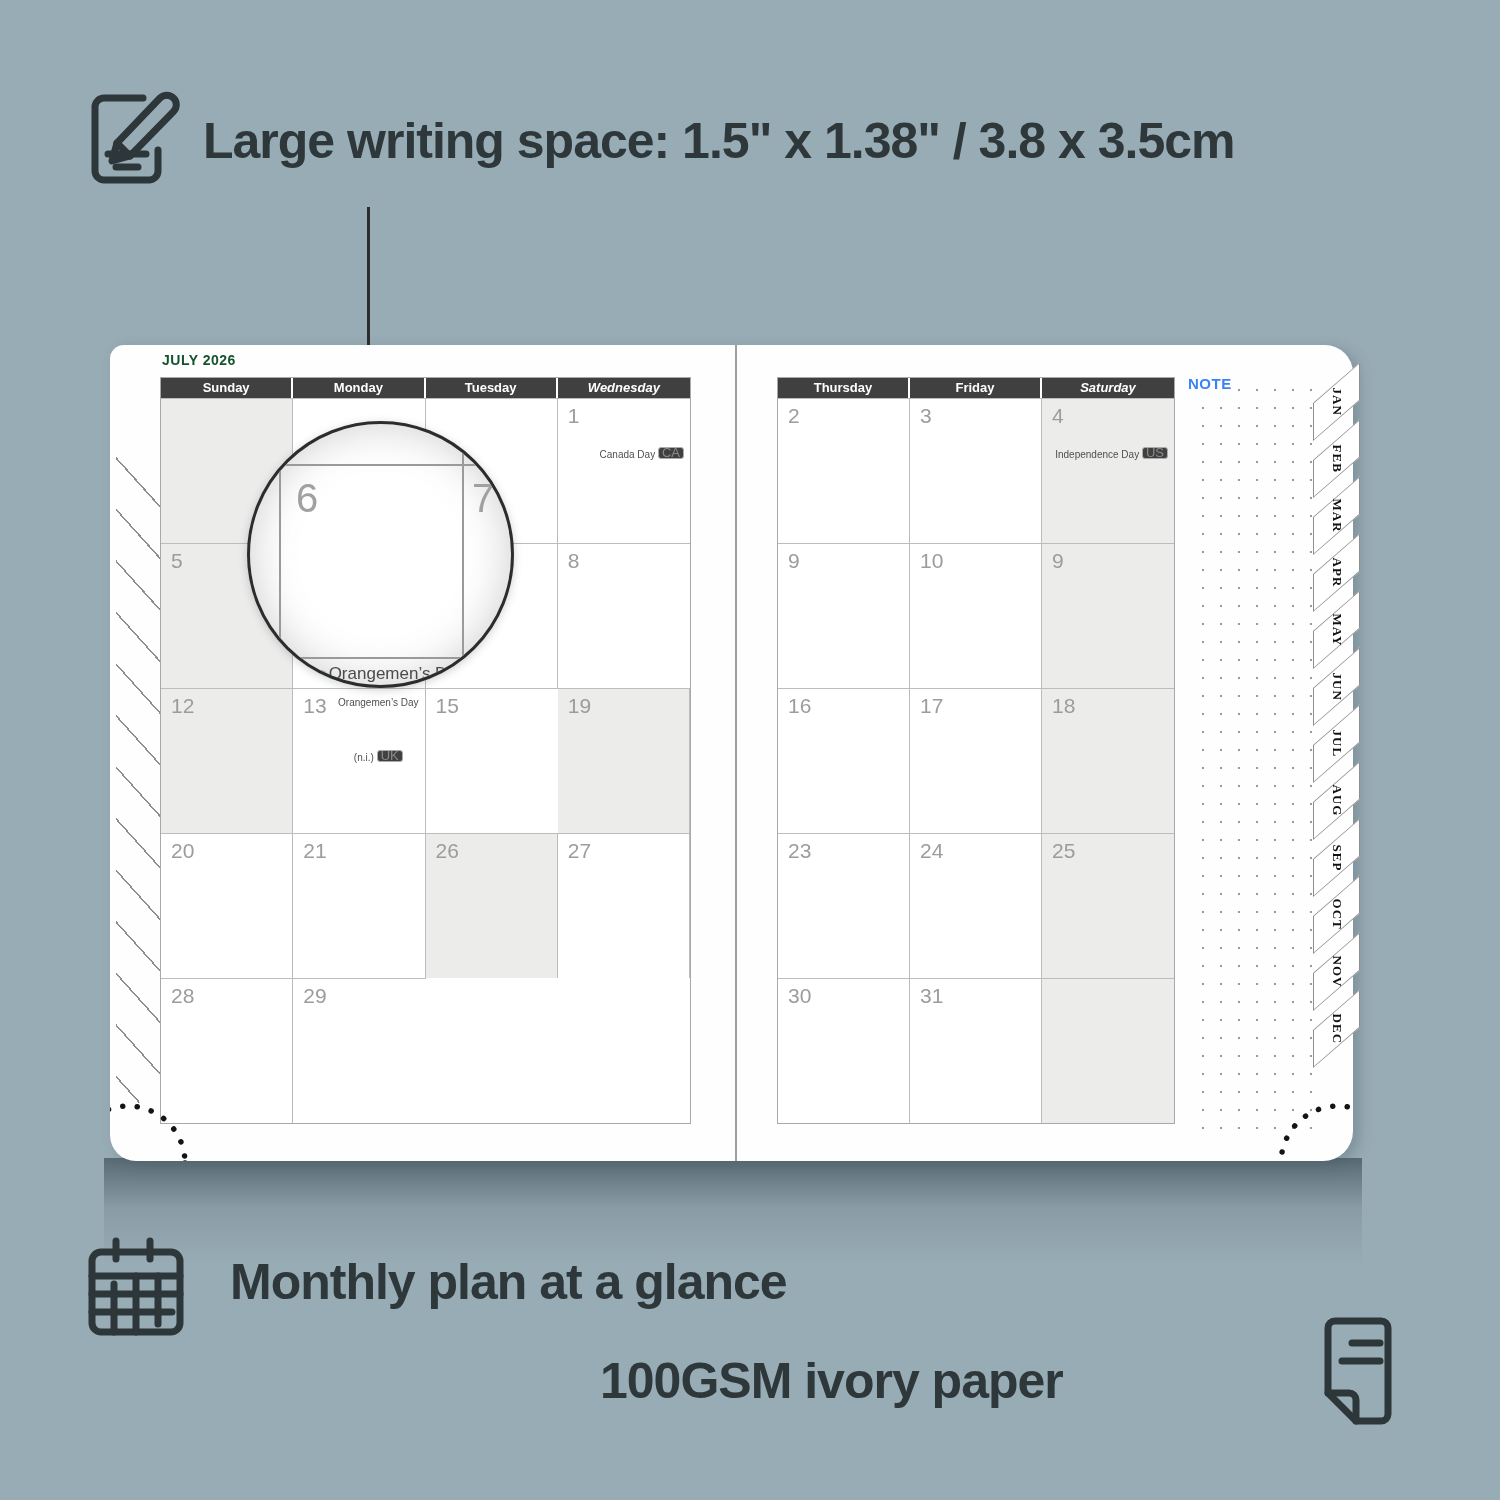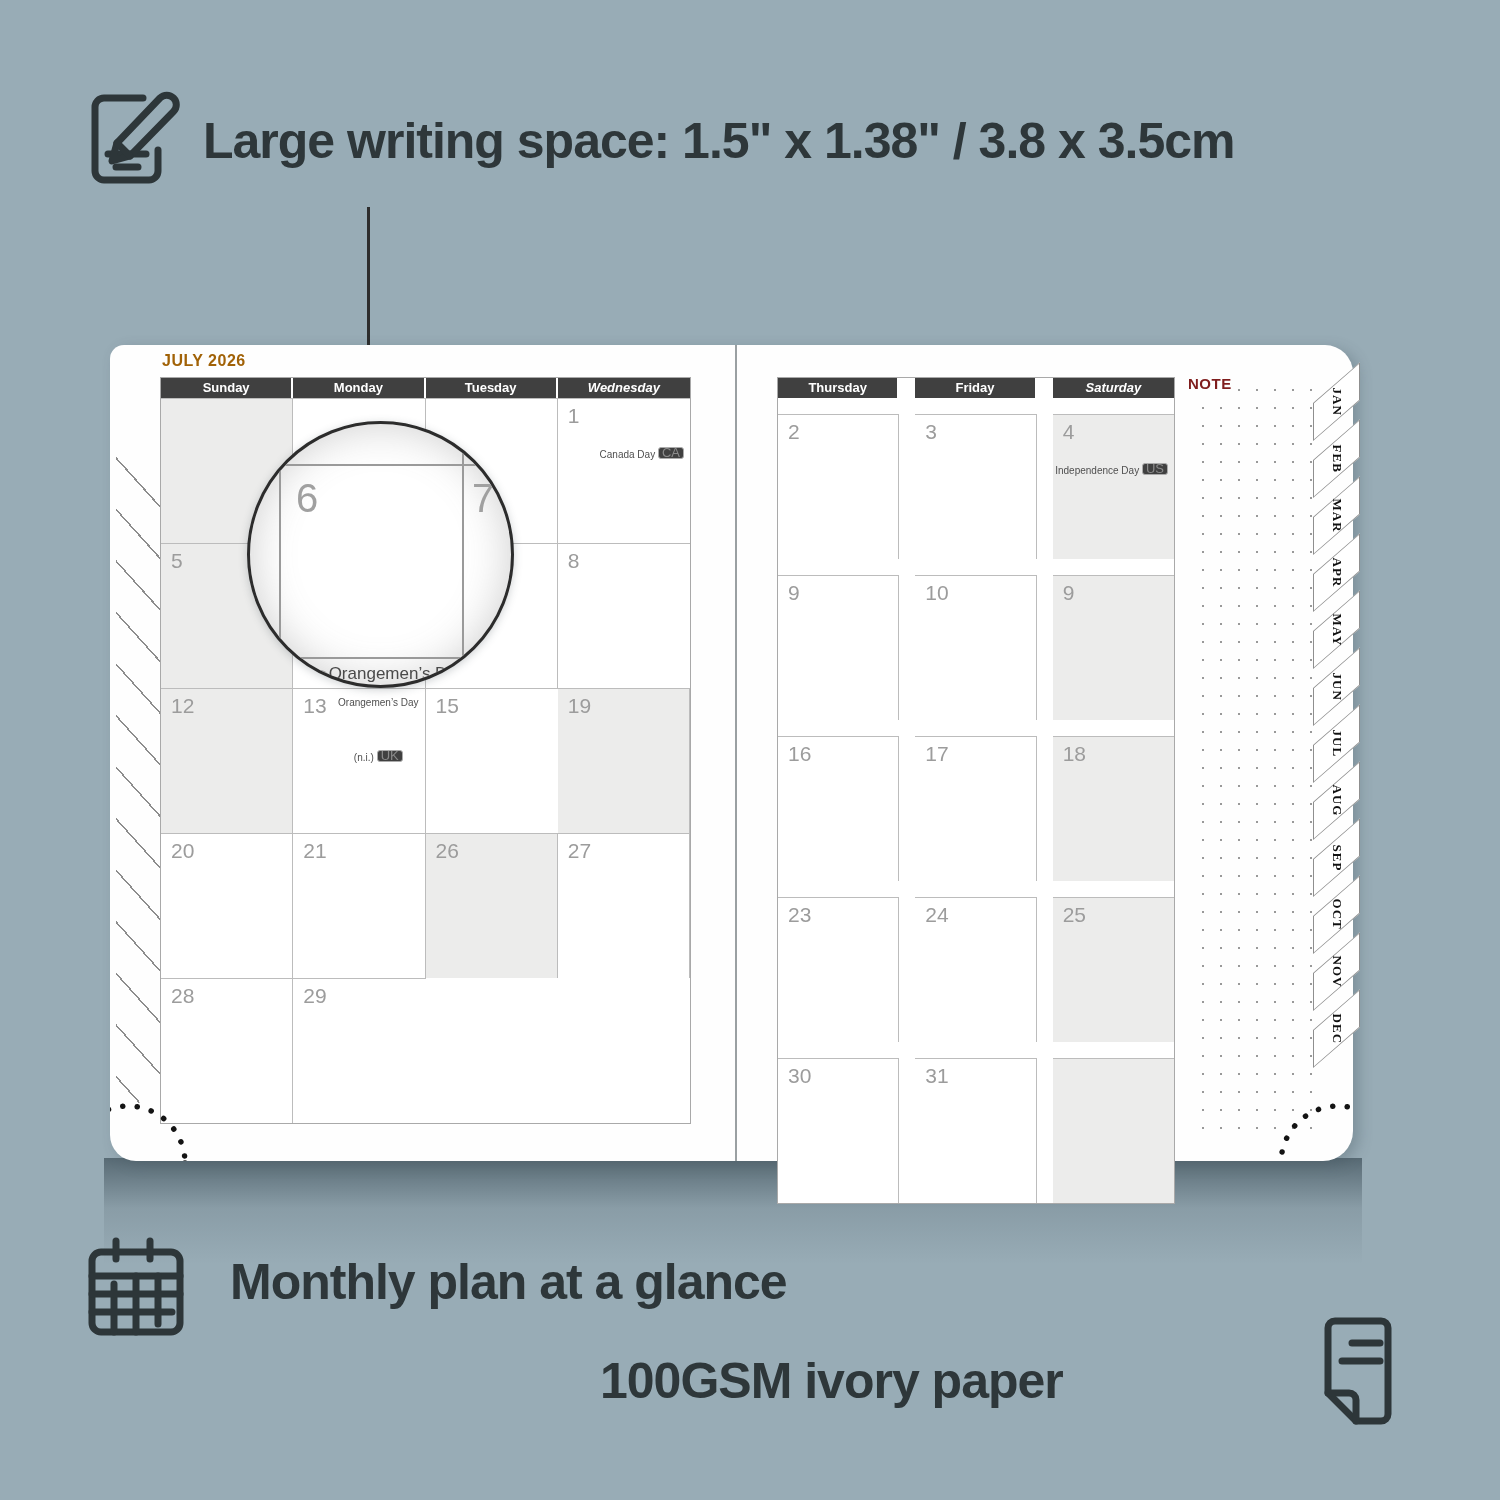--- a/index.html
+++ b/index.html
@@ -27,44 +27,44 @@
   
   .book-shadow { position:absolute; left:104px; top:1158px; width:1258px; height:112px;
                  background:linear-gradient(180deg, rgba(70,88,98,.78) 0%, rgba(110,128,138,.35) 45%, rgba(152,172,182,0) 95%); }
   .book {
     position:absolute; left:110px; top:345px; width:1243px; height:816px;
     background:#fefefe; border-radius:14px 28px 30px 26px;
     box-shadow: 6px 4px 14px rgba(62,80,90,.30);
   }
   .gutter { position:absolute; left:625px; top:0; width:2px; height:816px; background:#9aa0a2; }
 
-  .month-title { position:absolute; left:52px; top:7px; font-size:16px; font-weight:700; color:#a16207; letter-spacing:.5px; }
+  .month-title { position:absolute; left:52px; top:7px; font-size:14px; font-weight:700; color:#14532d; letter-spacing:.5px; }
 
   
   .calgrid { position:absolute; display:grid; border:1.5px solid #a9a9a9; background:#fff;
              grid-template-rows:20px repeat(5,145px); }
   .grid-left  { left:50px;  top:32px; width:531px; grid-template-columns:repeat(4,1fr); }
-  .grid-right { left:667px; top:32px; width:398px; grid-template-columns:repeat(3,1fr);gap:16px; }
+  .grid-right { left:667px; top:32px; width:398px; grid-template-columns:repeat(3,1fr); }
   .cal-h { background:#404040; color:#fff; font-size:13px; font-weight:700; text-align:center; line-height:20px;
            border-right:2px solid #fff; }
   .cal-h.lasth { border-right:none;font-style:italic; }
   .c { position:relative; border-top:1px solid #bcbcbc; border-right:1px solid #bcbcbc; background:#fff; }
   .c.lastcol { border-right:none; }
   .c.wk { background:#ececeb; }
   .dnum { position:absolute; left:10px; top:5px; font-size:21px; color:#9c9c9c; }
   .holiday { position:absolute; right:6px; top:8px; font-size:10px; color:#4f4f4f; text-align:center; white-space:nowrap; }
   .holiday .hline2 { display:block; margin-top:2px; }
   .badge { display:inline-block; border:1px solid #ababab; border-radius:3px; background:#404040;
            font-size:13px; color:#8a8a8a; padding:0 3px; line-height:10px; vertical-align:1px;margin-top:40px; }
 
   
   .note-dots { position:absolute; left:1078px; top:30px; width:134px; height:766px;
                background-image:radial-gradient(circle, #999 1.2px, transparent 1.5px);
                background-size:18px 18px; background-position:6px 6px; }
-  .note-label { position:absolute; left:1078px; top:30px; font-size:15px; font-weight:700; color:#7f1d1d;
+  .note-label { position:absolute; left:1078px; top:30px; font-size:15px; font-weight:700; color:#3b82f6;
                 letter-spacing:.5px; background:#fefefe; padding-right:5px; }
 
   
   .tabs { position:absolute; left:1203px; top:58px; width:50px; height:740px; }
   .tab { position:absolute; left:0; width:47px; height:38px; background:#fff;
          border:1px solid #8f8f8f; transform:skewY(-41deg); transform-origin:0 0; }
   .tab span { position:absolute; inset:0; display:flex; align-items:center; justify-content:center;
               transform:skewY(41deg); writing-mode:vertical-rl; text-orientation:mixed;
               font-family:"Liberation Serif","DejaVu Serif",serif; font-weight:700; font-size:13px;
               letter-spacing:1px; color:#111; }

